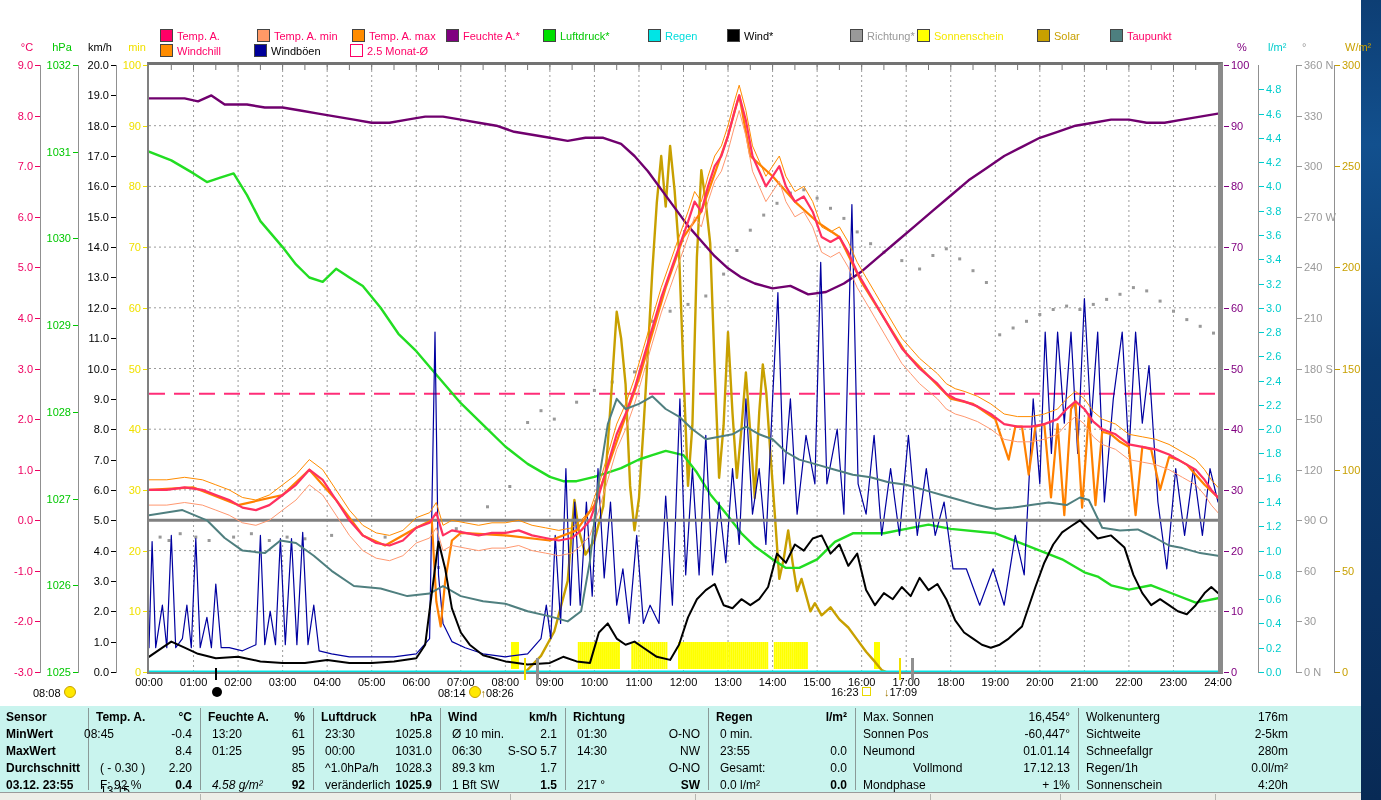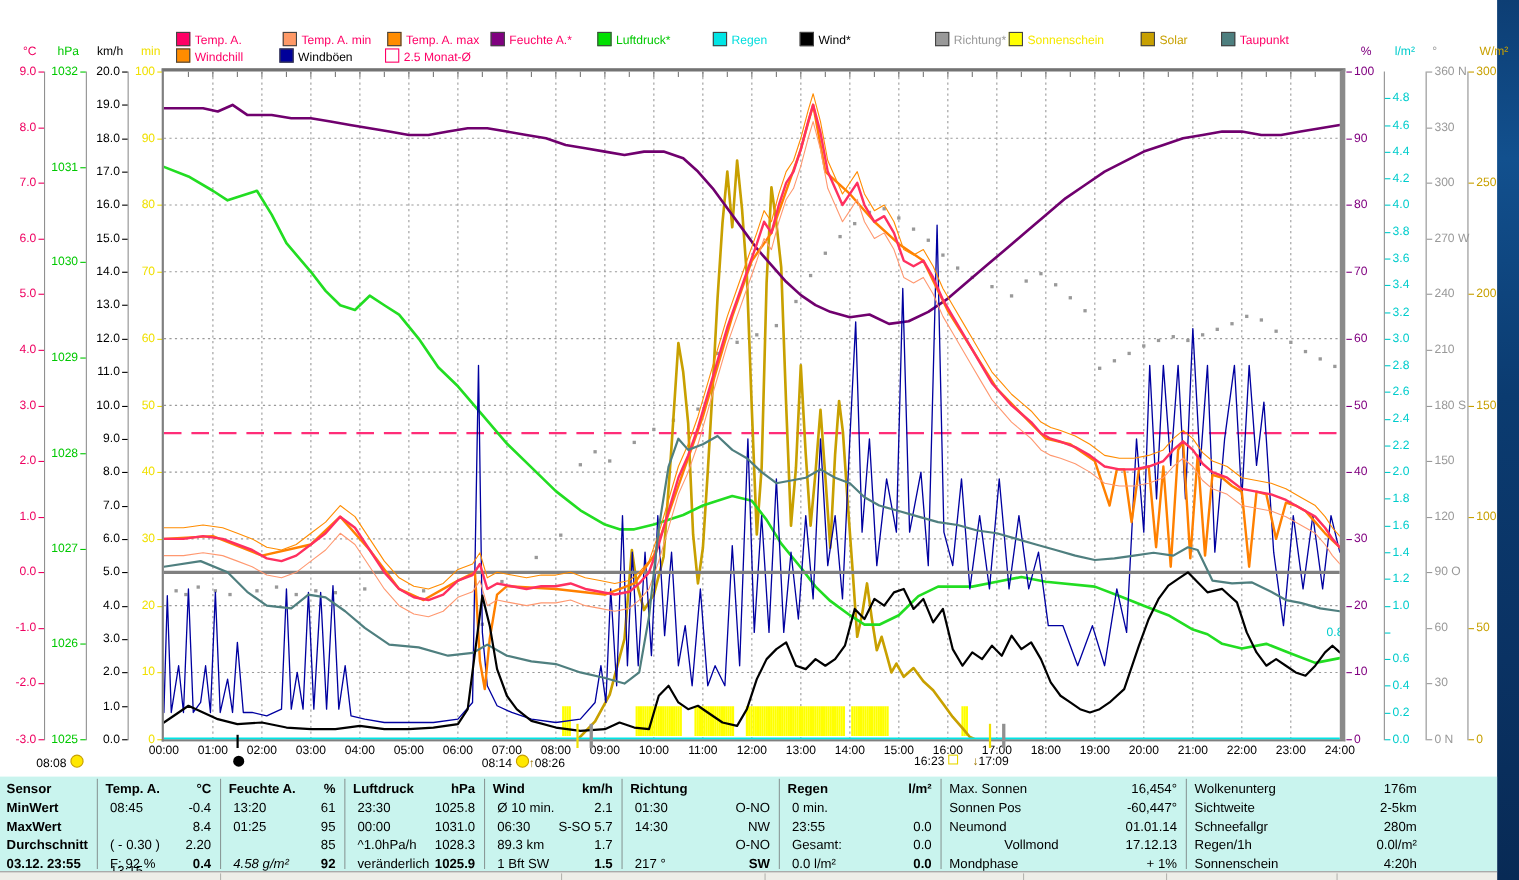--- a/index.html
+++ b/index.html
@@ -225,21 +225,21 @@
       <span class="ticklabel" style="color: rgb(0, 204, 204); top: 447.48px; left: 1266px;">1.8</span>
       <div class="tick" style="top: 477.76px; width: 5px; background: rgb(0, 204, 204); left: 1259px;"></div>
       <span class="ticklabel" style="color: rgb(0, 204, 204); top: 471.76px; left: 1266px;">1.6</span>
       <div class="tick" style="top: 502.04px; width: 5px; background: rgb(0, 204, 204); left: 1259px;"></div>
       <span class="ticklabel" style="color: rgb(0, 204, 204); top: 496.04px; left: 1266px;">1.4</span>
       <div class="tick" style="top: 526.32px; width: 5px; background: rgb(0, 204, 204); left: 1259px;"></div>
       <span class="ticklabel" style="color: rgb(0, 204, 204); top: 520.32px; left: 1266px;">1.2</span>
       <div class="tick" style="top: 550.6px; width: 5px; background: rgb(0, 204, 204); left: 1259px;"></div>
       <span class="ticklabel" style="color: rgb(0, 204, 204); top: 544.6px; left: 1266px;">1.0</span>
       <div class="tick" style="top: 574.88px; width: 5px; background: rgb(0, 204, 204); left: 1259px;"></div>
-      <span class="ticklabel" style="color: rgb(0, 204, 204); top: 568.88px; left: 1206px; text-align: right;">0.8</span>
+      <span class="ticklabel" style="color: rgb(0, 204, 204); top: 568.88px; left: 1266px; text-align: right;">0.8</span>
       <div class="tick" style="top: 599.16px; width: 5px; background: rgb(0, 204, 204); left: 1259px;"></div>
       <span class="ticklabel" style="color: rgb(0, 204, 204); top: 593.16px; left: 1266px;">0.6</span>
       <div class="tick" style="top: 623.44px; width: 5px; background: rgb(0, 204, 204); left: 1259px;"></div>
       <span class="ticklabel" style="color: rgb(0, 204, 204); top: 617.44px; left: 1266px;">0.4</span>
       <div class="tick" style="top: 647.72px; width: 5px; background: rgb(0, 204, 204); left: 1259px;"></div>
       <span class="ticklabel" style="color: rgb(0, 204, 204); top: 641.72px; left: 1266px;">0.2</span>
       <div class="tick" style="top: 672px; width: 5px; background: rgb(0, 204, 204); left: 1259px;"></div>
       <span class="ticklabel" style="color: rgb(0, 204, 204); top: 666px; left: 1266px;">0.0</span>
       <div class="tick" style="top: 65px; width: 5px; background: rgb(153, 153, 153); left: 1297px;"></div>
       <span class="ticklabel" style="color: rgb(153, 153, 153); top: 59px; left: 1304px;">360 N</span>
@@ -607,21 +607,21 @@
       <div class="vsep" style="left: 708px;"></div>
       <div class="vsep" style="left: 855px;"></div>
       <div class="vsep" style="left: 1078px;"></div>
       <div class="cell b" style="left: 6px; top: 4px; width: 80px; text-align: left;">Sensor</div>
       <div class="cell b" style="left: 6px; top: 21px; width: 80px; text-align: left;">MinWert</div>
       <div class="cell b" style="left: 6px; top: 38px; width: 80px; text-align: left;">MaxWert</div>
       <div class="cell b" style="left: 6px; top: 55px; width: 80px; text-align: left;">Durchschnitt</div>
       <div class="cell b" style="left: 6px; top: 72px; width: 80px; text-align: left;">03.12. 23:55</div>
       <div class="cell b" style="left: 96px; top: 4px; text-align: left;">Temp. A.</div>
       <div class="cell b" style="left: 88px; top: 4px; width: 104px; text-align: right;">°C</div>
-      <div class="cell" style="left: 100px; top: 21px; text-align: left;">08:45</div>
+      <div class="cell" style="left: 84px; top: 21px; text-align: left;">08:45</div>
       <div class="cell" style="left: 88px; top: 21px; width: 104px; text-align: right;">-0.4</div>
       <div class="cell" style="left: 100px; top: 38px; text-align: center; margin-top: 40px;">13:15</div>
       <div class="cell" style="left: 88px; top: 38px; width: 104px; text-align: right;">8.4</div>
       <div class="cell" style="left: 100px; top: 55px; text-align: left;">( - 0.30 )</div>
       <div class="cell" style="left: 88px; top: 55px; width: 104px; text-align: right;">2.20</div>
       <div class="cell" style="left: 100px; top: 72px; text-align: left;">F: 92 %</div>
       <div class="cell b" style="left: 88px; top: 72px; width: 104px; text-align: right;">0.4</div>
       <div class="cell b" style="left: 208px; top: 4px; text-align: left;">Feuchte A.</div>
       <div class="cell b" style="left: 200px; top: 4px; width: 105px; text-align: right;">%</div>
       <div class="cell" style="left: 212px; top: 21px; text-align: left;">13:20</div>

